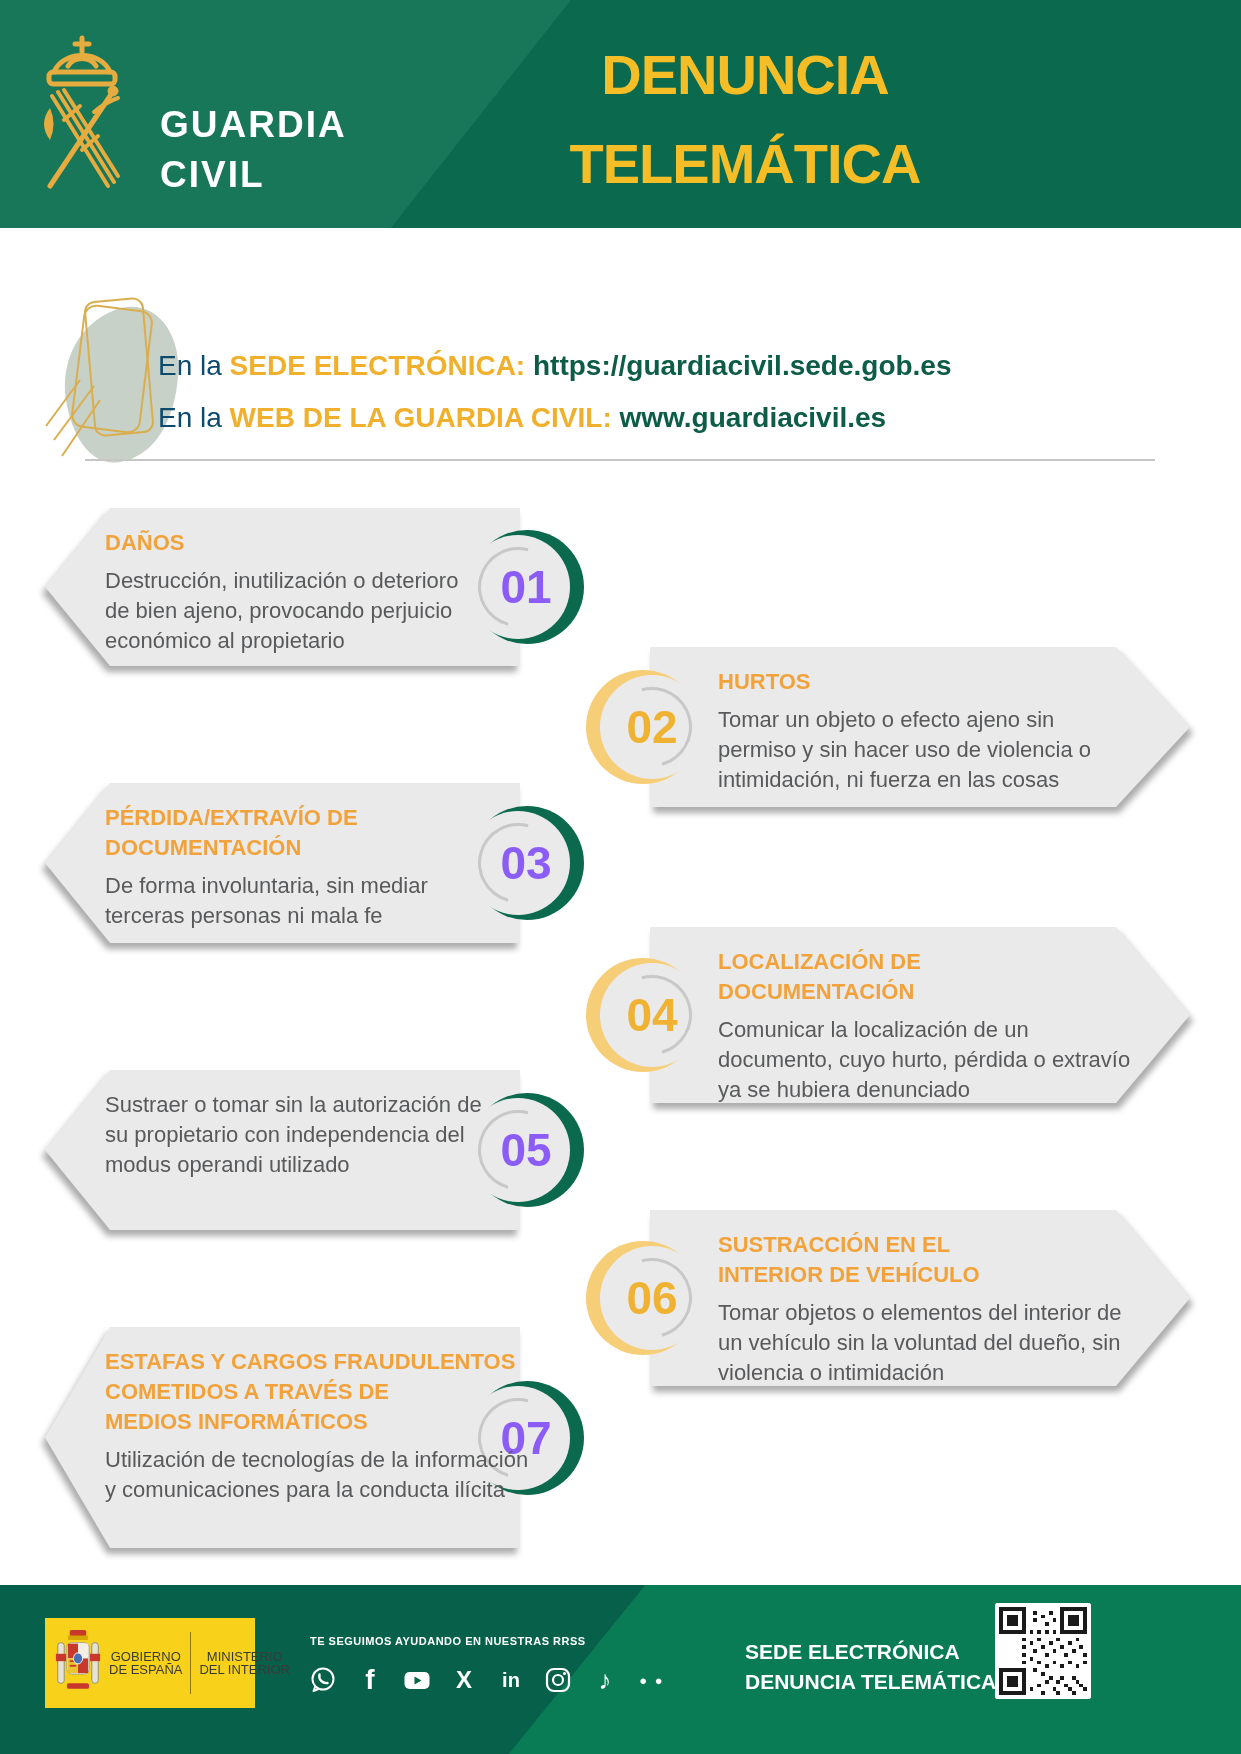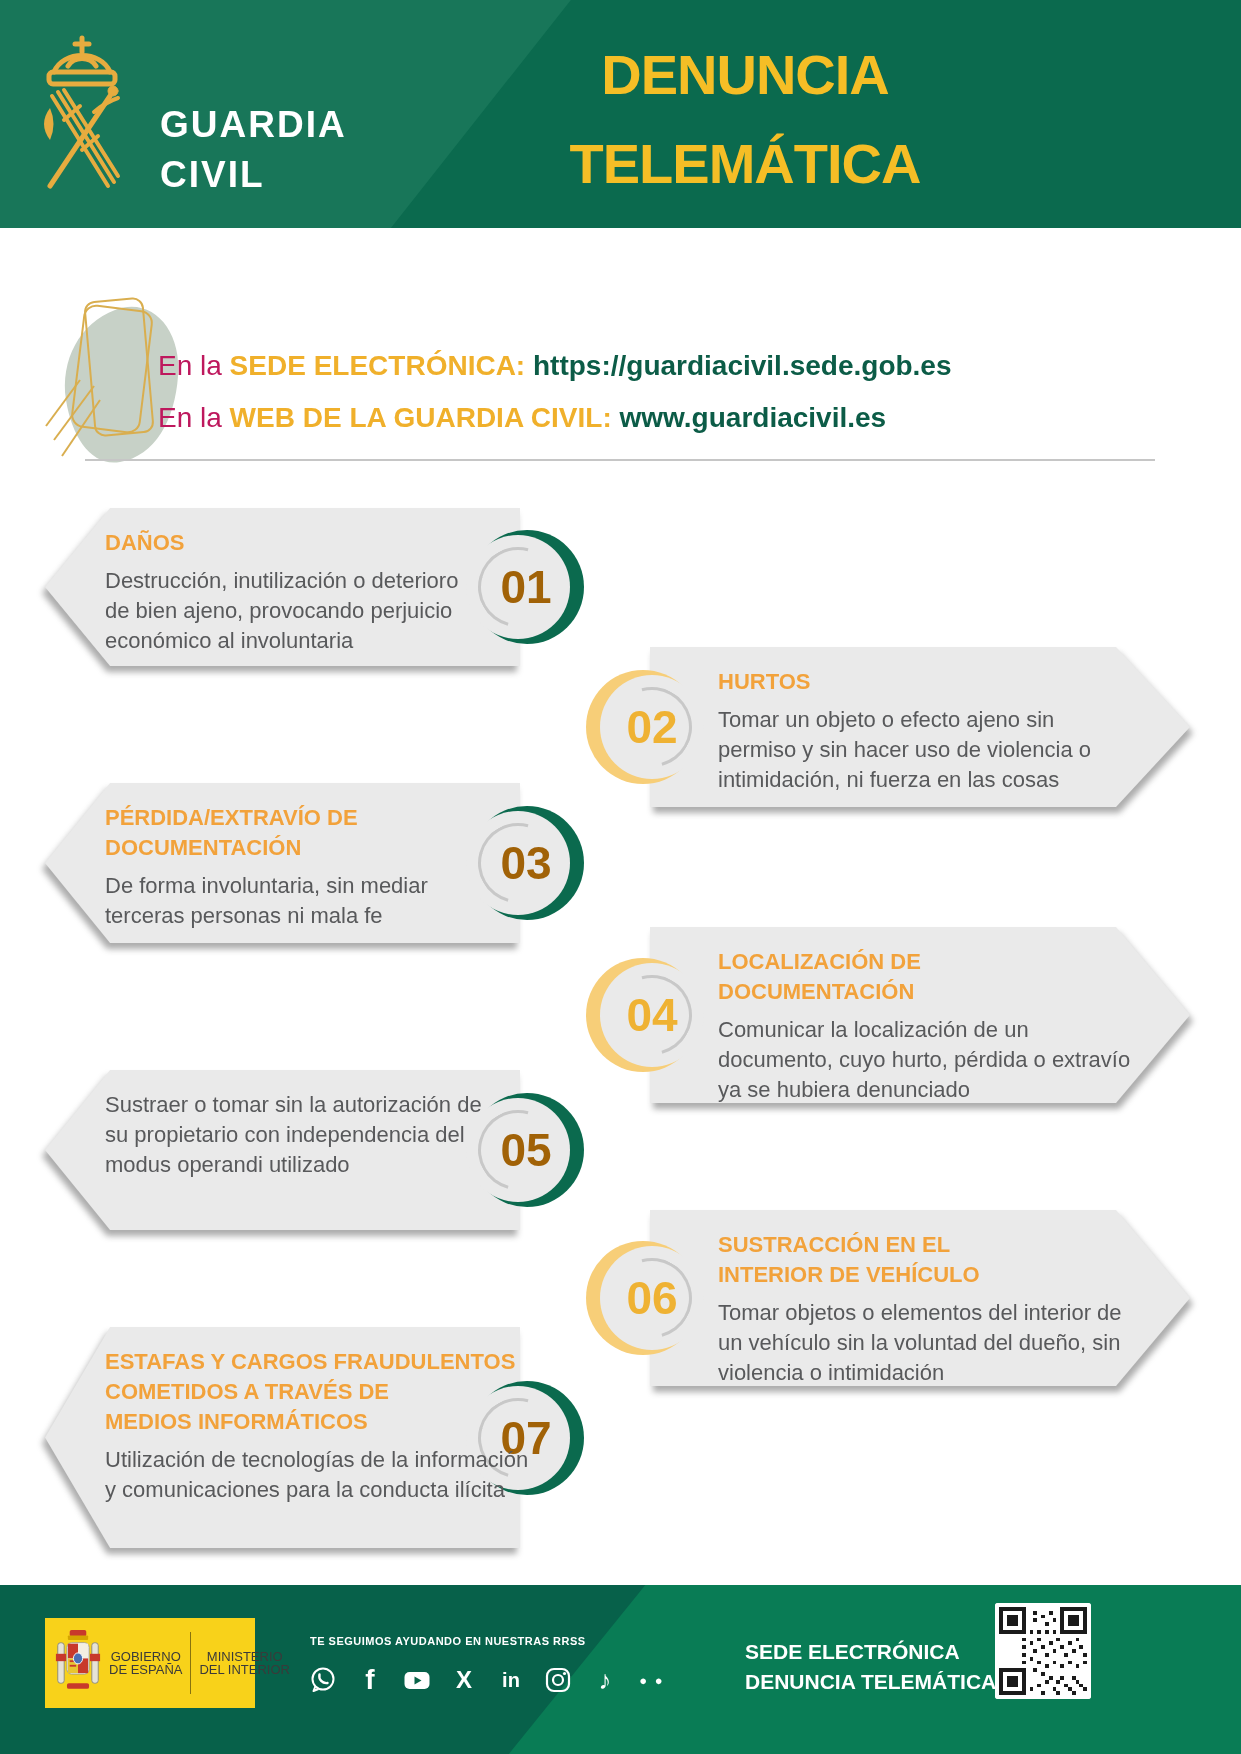--- a/index.html
+++ b/index.html
@@ -13,21 +13,21 @@
   .emblem{position:absolute;left:34px;top:34px;width:96px;height:162px;}
   .brand-name{position:absolute;left:160px;top:100px;color:#ffffff;font-weight:bold;
         font-size:37px;line-height:50px;letter-spacing:2px;}
   .main-title{position:absolute;left:400px;top:30px;width:690px;text-align:center;
         color:#F5BE26;font-weight:bold;font-size:56px;line-height:89px;letter-spacing:-1px;}
 
   
   .blob{position:absolute;left:40px;top:288px;width:160px;height:185px;}
   .link-line{position:absolute;left:158px;font-size:28px;line-height:36px;white-space:nowrap;}
   .link-line.l1{top:348px;} .link-line.l2{top:400px;}
-  .link-prefix{color:#be185d;}
+  .link-prefix{color:#0c4a6e;}
   .link-label{color:#F0B02B;font-weight:bold;}
   .link-url{color:#0C5C47;font-weight:bold;text-decoration:none;}
   .divider{position:absolute;left:85px;top:459px;width:1070px;height:2px;background:#c6c6c6;}
 
   
   .item{position:absolute;}
   .banner-shadow{position:absolute;inset:0;z-index:1;}
   .item.left  .banner-shadow{filter:drop-shadow(-3px 6px 3px rgba(70,70,70,.45));}
   .item.right .banner-shadow{filter:drop-shadow(3px 6px 3px rgba(70,70,70,.45));}
   .banner{width:100%;height:100%;background:#EAEAEA;}
@@ -48,21 +48,21 @@
   .accent-green  .accent-circle{background:#0B6A4E;}
   .accent-yellow .accent-circle{background:#F7CE78;}
   .num-circle{position:absolute;top:5px;width:104px;height:104px;border-radius:50%;
         background:#EAEAEA;display:flex;align-items:center;justify-content:center;}
   .item.left  .num-circle{left:0;}
   .item.right .num-circle{right:0;}
   .arc{position:absolute;inset:12px;border:3px solid transparent;border-radius:50%;}
   .item.left  .arc{border-left-color:#c8c8c8;border-top-color:#c8c8c8;transform:rotate(-30deg);}
   .item.right .arc{border-right-color:#c8c8c8;border-top-color:#c8c8c8;transform:rotate(30deg);}
   .num{font-size:46px;font-weight:bold;z-index:2;}
-  .accent-green  .num{color:#a16207;margin-left:16px;}
+  .accent-green  .num{color:#8b5cf6;margin-left:16px;}
   .accent-yellow .num{color:#EFB233;text-align:center;}
 
   
   .footer{position:absolute;left:0;top:1585px;width:1241px;height:169px;background:#07614A;}
   .footer-overlay{position:absolute;inset:0;background:#097C55;
         clip-path:polygon(52% 0,100% 0,100% 100%,41% 100%);}
   .gov-box{position:absolute;left:45px;top:33px;width:210px;height:90px;background:#F8D21A;
         display:flex;align-items:center;}
   .coat{width:46px;height:72px;margin-left:10px;flex:none;}
   .gov-label{font-size:13px;line-height:13px;color:#3a3a3a;white-space:pre;padding:0 8px;text-align:center;}
@@ -142,21 +142,21 @@
       <div class="accent-circle"></div>
       <div class="num-circle">
           <span class="arc"></span>
           <span class="num">01</span>
         </div>
     </div>
     <div class="item-text">
       <div class="item-title">DAÑOS</div>
       <div class="item-desc">Destrucción, inutilización o deterioro
 de bien ajeno, provocando perjuicio
-económico al involuntaria</div>
+económico al propietario</div>
     </div>
   </div>
 
   <div class="item right accent-yellow" style="left:650px;top:647px;width:540px;height:160px">
     <div class="banner-shadow">
         <div class="banner"></div>
       </div>
     <div class="num-wrap">
       <div class="accent-circle"></div>
       <div class="num-circle">

